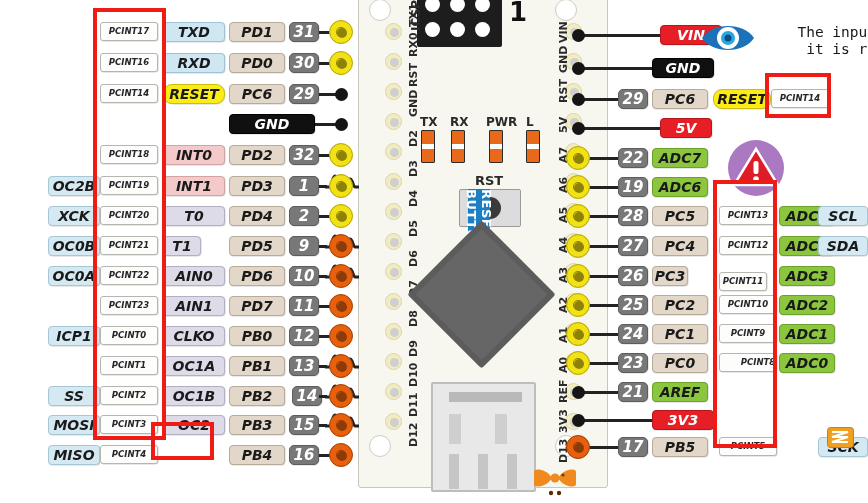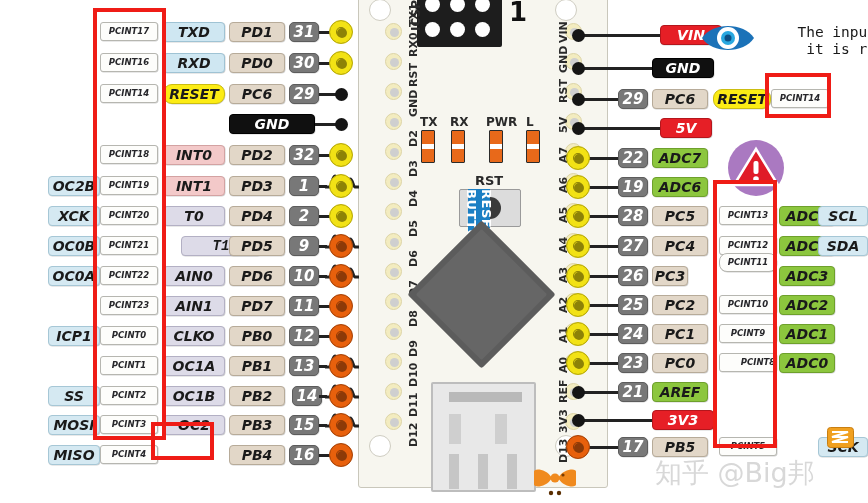--- a/index.html
+++ b/index.html
@@ -280,21 +280,21 @@
       <div class="pad yellow" style="left: 329px; top: 174px;"></div>
       <div class="chip spi" style="left: 48px; top: 206px; width: 52px;">XCK</div>
       <div class="chip pcint" style="left: 100px; top: 206px; width: 58px;">PCINT20</div>
       <div class="chip timer" style="left: 163px; top: 206px; width: 62px;">T0</div>
       <div class="chip port" style="left: 229px; top: 206px; width: 56px;">PD4</div>
       <div class="chip num" style="left: 289px; top: 206px; width: 30px;">2</div>
       <div class="wire" style="left: 319px; top: 215px; width: 19px;"></div>
       <div class="pad yellow" style="left: 329px; top: 204px;"></div>
       <div class="chip spi" style="left: 48px; top: 236px; width: 52px;">OC0B</div>
       <div class="chip pcint" style="left: 100px; top: 236px; width: 58px;">PCINT21</div>
-      <div class="chip timer" style="left: 181px; top: 236px; width: 80px; font-family: Liberation Mono, monospace;">T1</div>
+      <div class="chip timer" style="left: 163px; top: 236px; width: 38px;">T1</div>
       <div class="chip port" style="left: 229px; top: 236px; width: 56px;">PD5</div>
       <div class="chip num" style="left: 289px; top: 236px; width: 30px;">9</div>
       <div class="wire" style="left: 319px; top: 245px; width: 8px;"></div>
       <svg class="squig" width="34" height="26" viewBox="0 0 34 26" style="left: 325px; top: 233px;">
         <path d="M0 14 L5 14 C7 14 7 3 10 3 C13 3 13 22 17 22 C21 22 21 6 25 6 C28 6 28 14 30 14 L34 14" stroke="#222" stroke-width="3" fill="none"></path>
       </svg>
       <div class="pad orange" style="left: 329px; top: 234px;"></div>
       <div class="chip spi" style="left: 48px; top: 266px; width: 52px;">OC0A</div>
       <div class="chip pcint" style="left: 100px; top: 266px; width: 58px;">PCINT22</div>
       <div class="chip timer" style="left: 163px; top: 266px; width: 62px;">AIN0</div>
@@ -390,21 +390,21 @@
       <div class="pad yellow" style="left: 566px; top: 234px;"></div>
       <div class="chip num" style="left: 618px; top: 236px; width: 30px;">27</div>
       <div class="chip port" style="left: 652px; top: 236px; width: 56px;">PC4</div>
       <div class="chip pcint" style="left: 719px; top: 236px; width: 58px;">PCINT12</div>
       <div class="chip adc" style="left: 779px; top: 236px; width: 56px;">ADC4</div>
       <div class="chip i2c" style="left: 818px; top: 236px; width: 50px;">SDA</div>
       <div class="wire" style="left: 582px; top: 275px; width: 36px;"></div>
       <div class="pad yellow" style="left: 566px; top: 264px;"></div>
       <div class="chip num" style="left: 618px; top: 266px; width: 30px;">26</div>
       <div class="chip port" style="left: 652px; top: 266px; width: 36px;">PC3</div>
-      <div class="chip pcint" style="left: 719px; top: 253px; width: 58px; border-radius: 8px;">PCINT11</div>
+      <div class="chip pcint" style="left: 719px; top: 272px; width: 48px;">PCINT11</div>
       <div class="chip adc" style="left: 779px; top: 266px; width: 56px;">ADC3</div>
       <div class="wire" style="left: 582px; top: 304px; width: 36px;"></div>
       <div class="pad yellow" style="left: 566px; top: 293px;"></div>
       <div class="chip num" style="left: 618px; top: 295px; width: 30px;">25</div>
       <div class="chip port" style="left: 652px; top: 295px; width: 56px;">PC2</div>
       <div class="chip pcint" style="left: 719px; top: 295px; width: 58px;">PCINT10</div>
       <div class="chip adc" style="left: 779px; top: 295px; width: 56px;">ADC2</div>
       <div class="wire" style="left: 582px; top: 333px; width: 36px;"></div>
       <div class="pad yellow" style="left: 566px; top: 322px;"></div>
       <div class="chip num" style="left: 618px; top: 324px; width: 30px;">24</div>
@@ -457,21 +457,20 @@
 
   <svg style="position:absolute; left:532px; top:466px;" width="46" height="34" viewBox="0 0 46 34">
     <path d="M2 6 C1 2, 14 2, 20 12 C14 22, 1 22, 2 18 Z" fill="#f08a1e"></path>
     <path d="M44 6 C45 2, 32 2, 26 12 C32 22, 45 22, 44 18 Z" fill="#f08a1e"></path>
     <circle cx="23" cy="12" r="4.5" fill="#f08a1e"></circle>
     <circle cx="31" cy="9" r="1.6" fill="#7a3c00"></circle>
     <circle cx="19" cy="27" r="2.2" fill="#5a2e00"></circle>
     <circle cx="27" cy="27" r="2.2" fill="#5a2e00"></circle>
   </svg>
 
-  <div class="watermark" style="left:655px; top:455px;">知乎 @Big邦</div>
 
   <div id="redboxes">
       <div class="redbox" style="left: 93px; top: 8px; width: 73px; height: 432px;"></div>
       <div class="redbox" style="left: 151px; top: 422px; width: 63px; height: 38px;"></div>
       <div class="redbox" style="left: 765px; top: 73px; width: 66px; height: 45px;"></div>
       <div class="redbox" style="left: 713px; top: 180px; width: 64px; height: 268px;"></div>
     </div>
 </div>
 
 </body></html>

